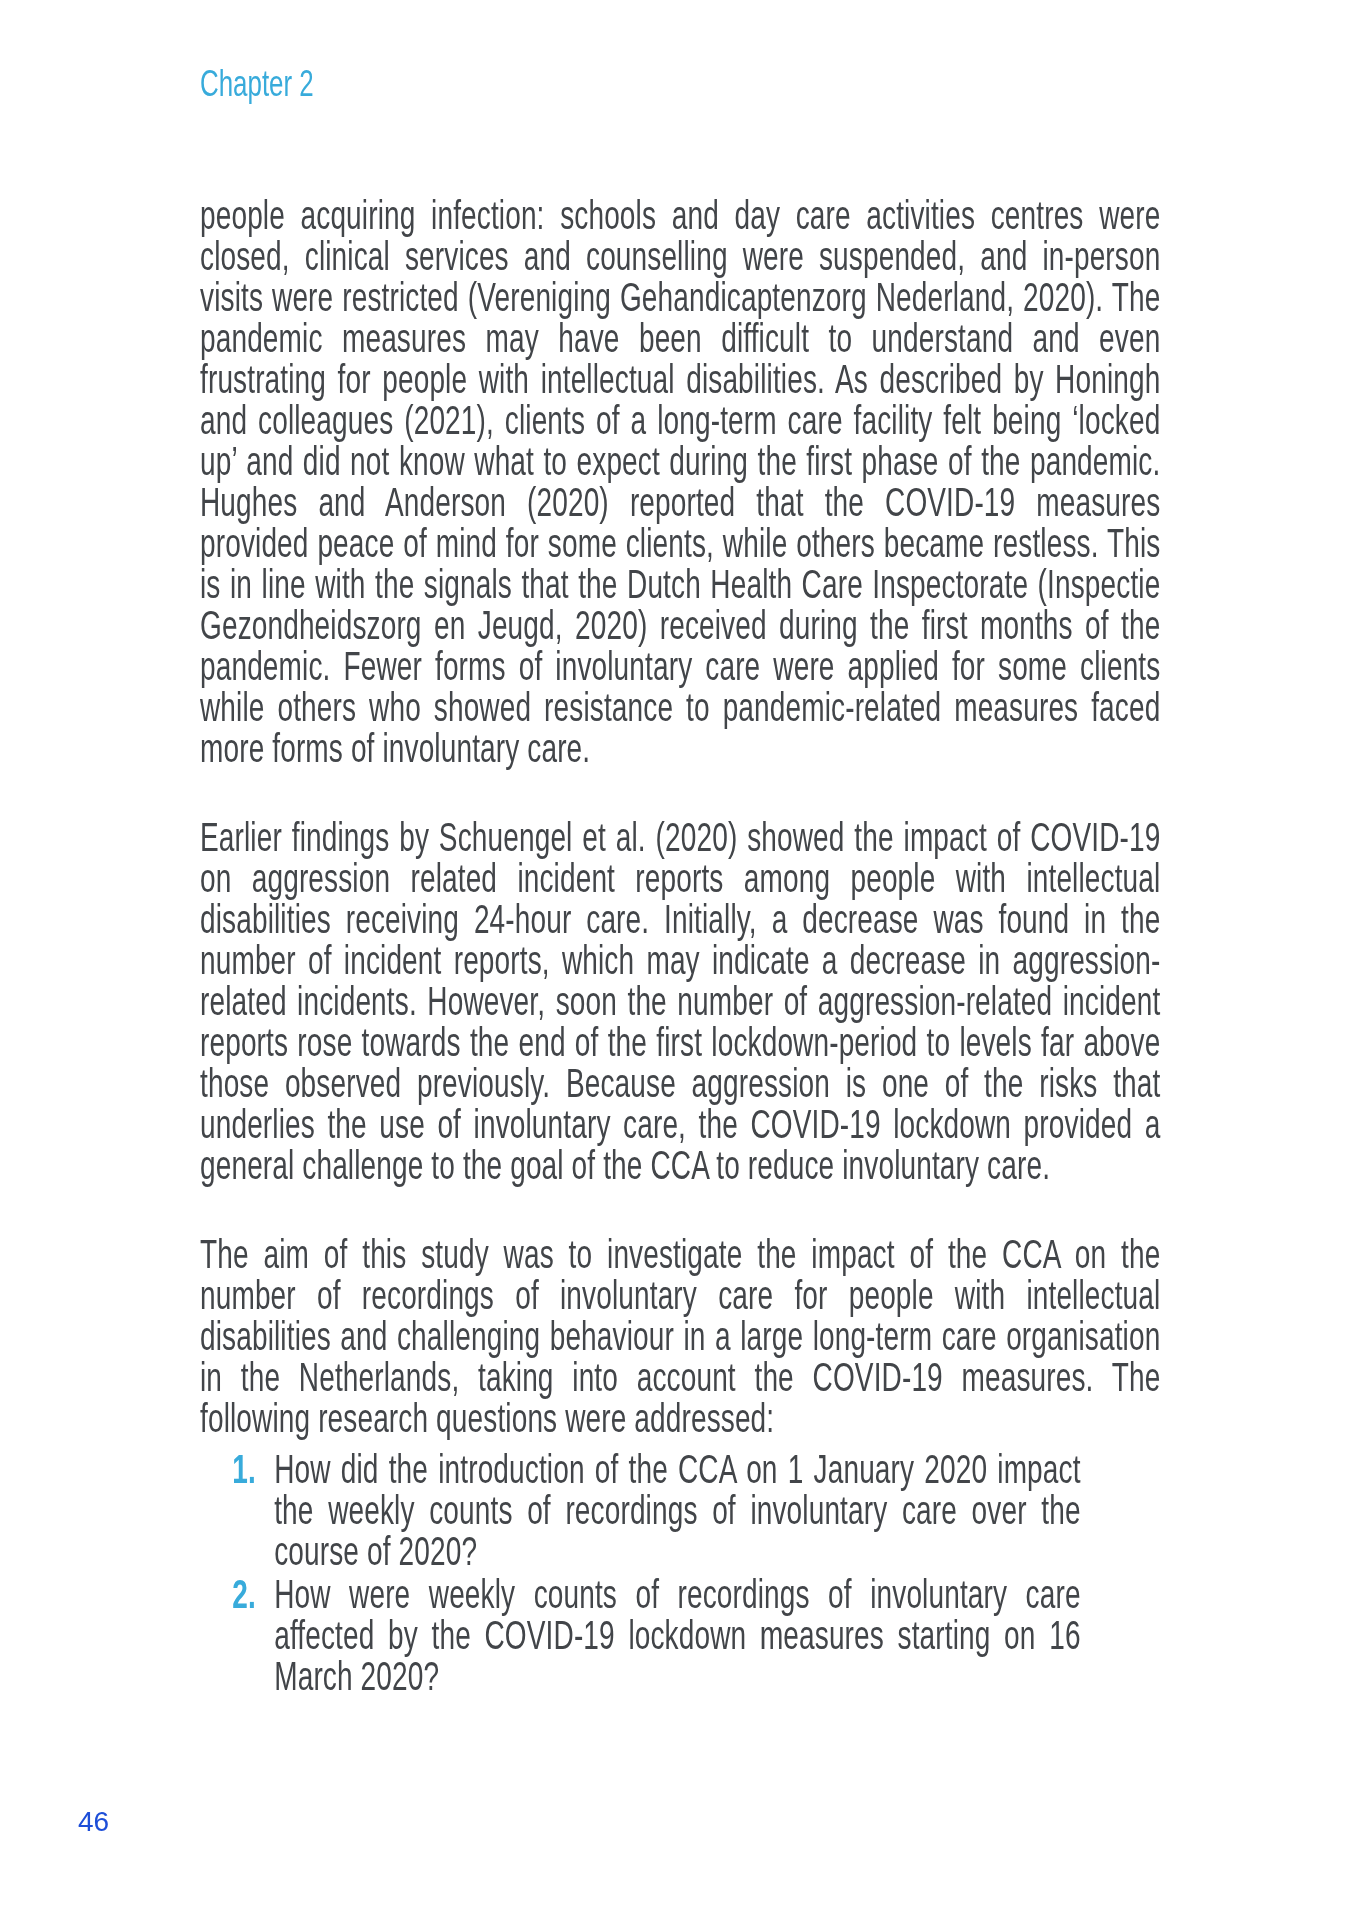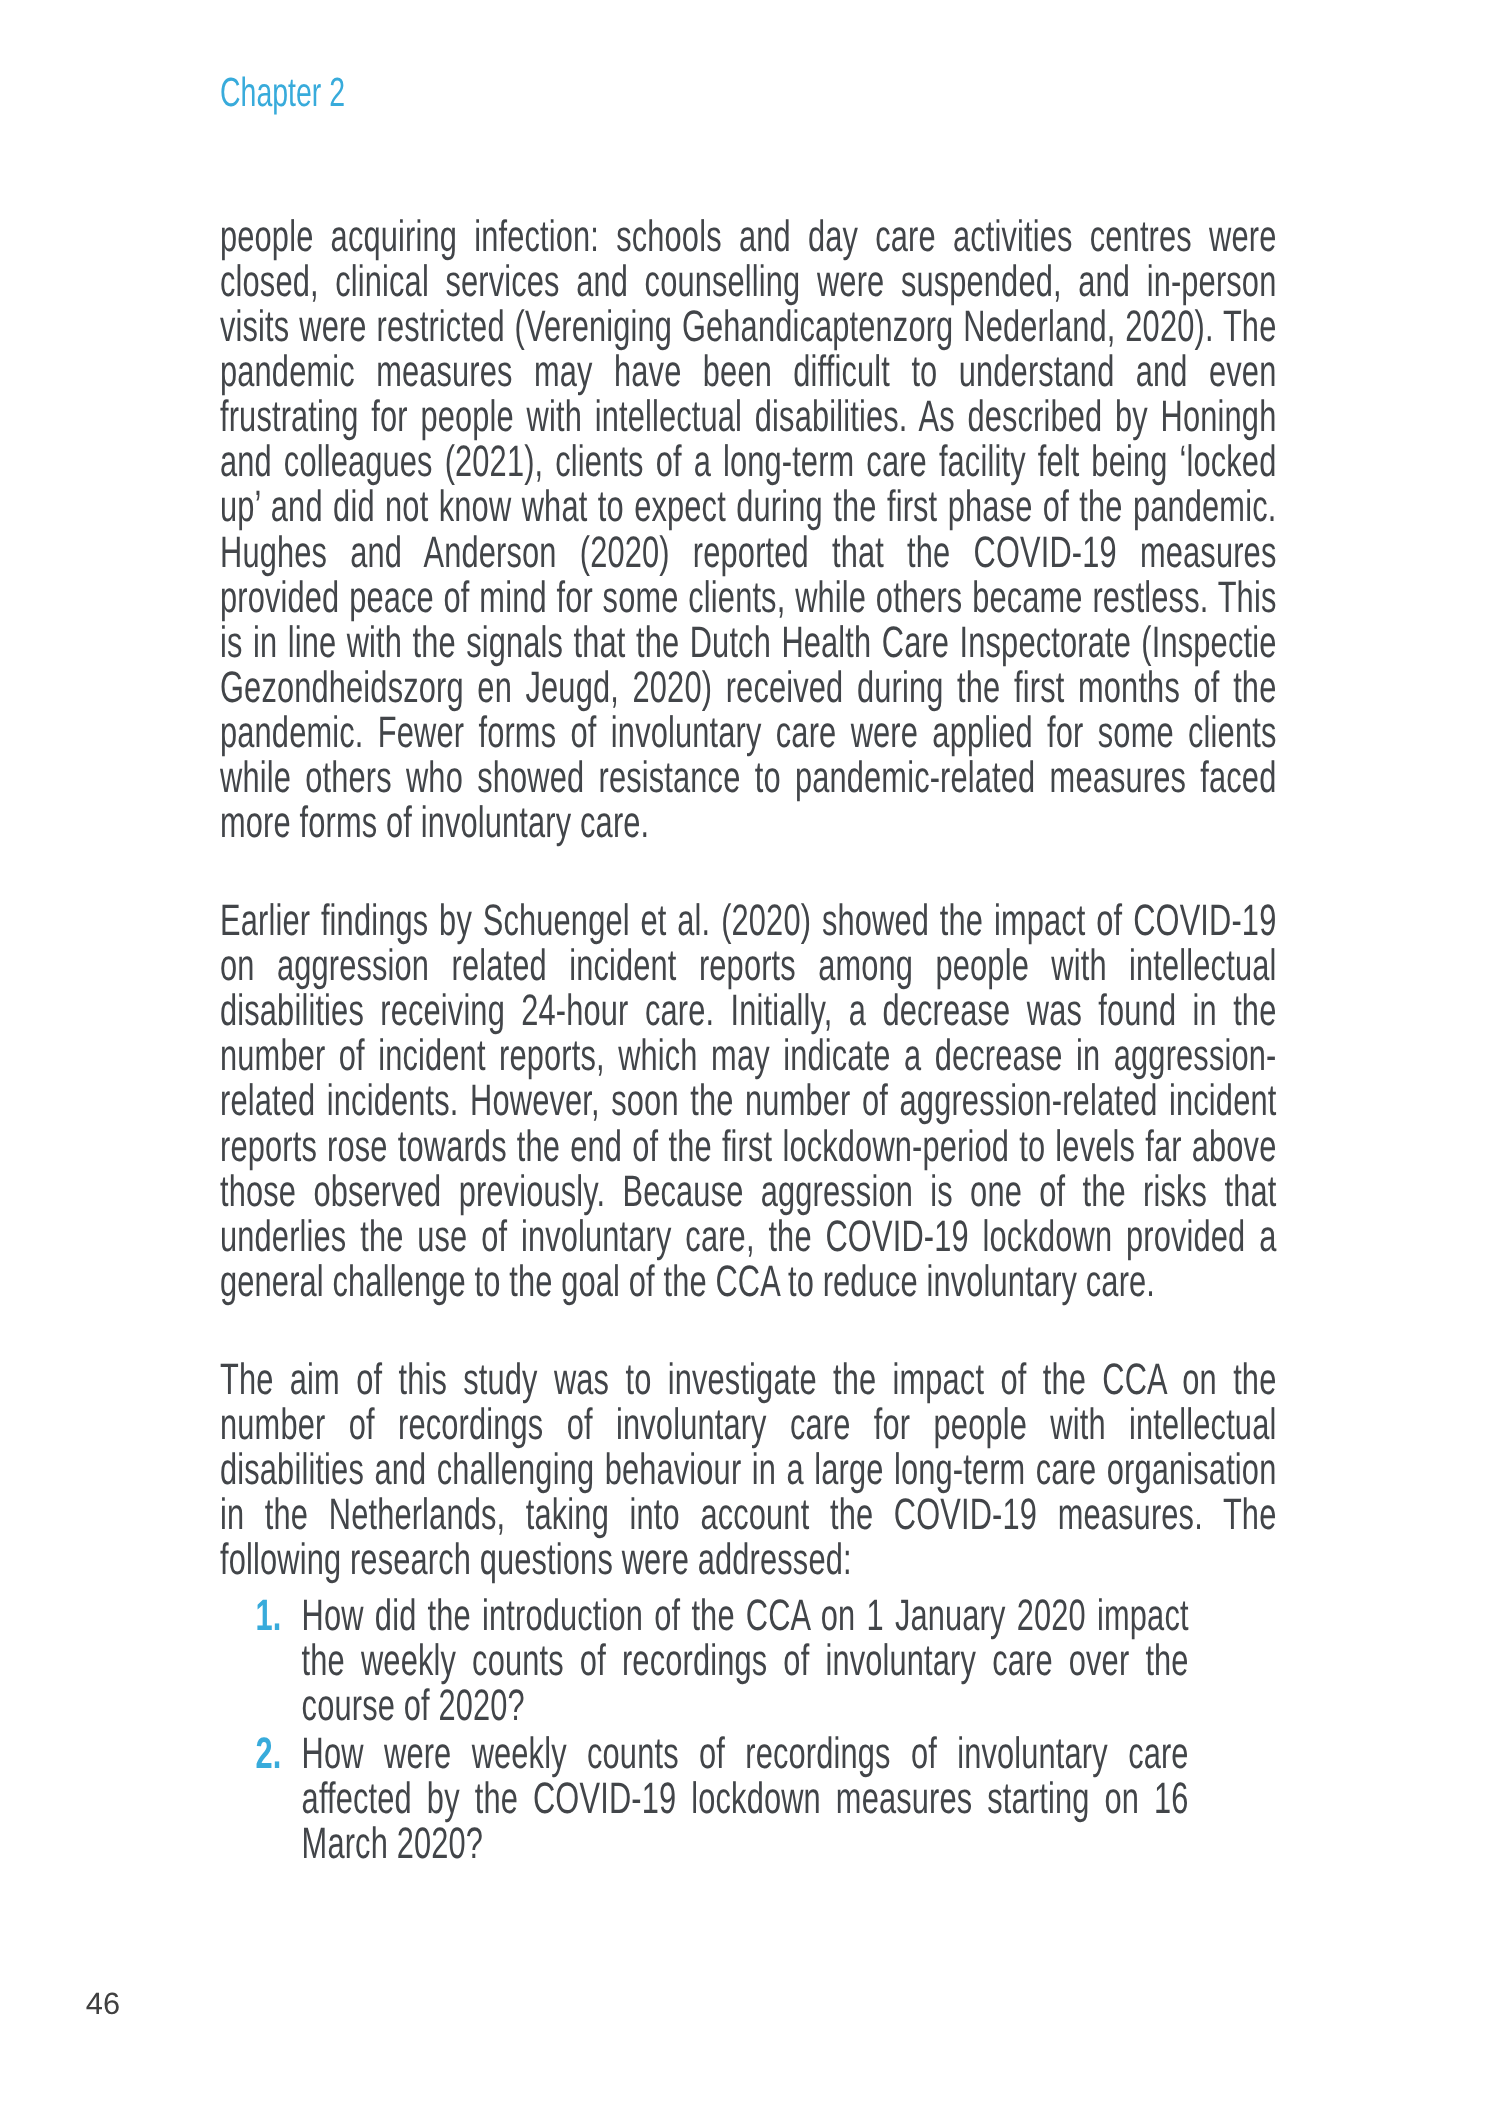--- a/index.html
+++ b/index.html
@@ -64,21 +64,21 @@
     left: 46px;
     top: 0;
     color: #38abdb;
     font-weight: 700;
   }
 
   .page-number {
     position: absolute;
     left: 78px;
     top: 1806px;
-    color: #404040;
+    color: #1d4ed8;
     font-size: 28px;
     line-height: 32px;
   }
 </style>
 </head>
 <body>
 
 <div class="text-column">
 
   <div class="chapter-label">Chapter 2</div>

